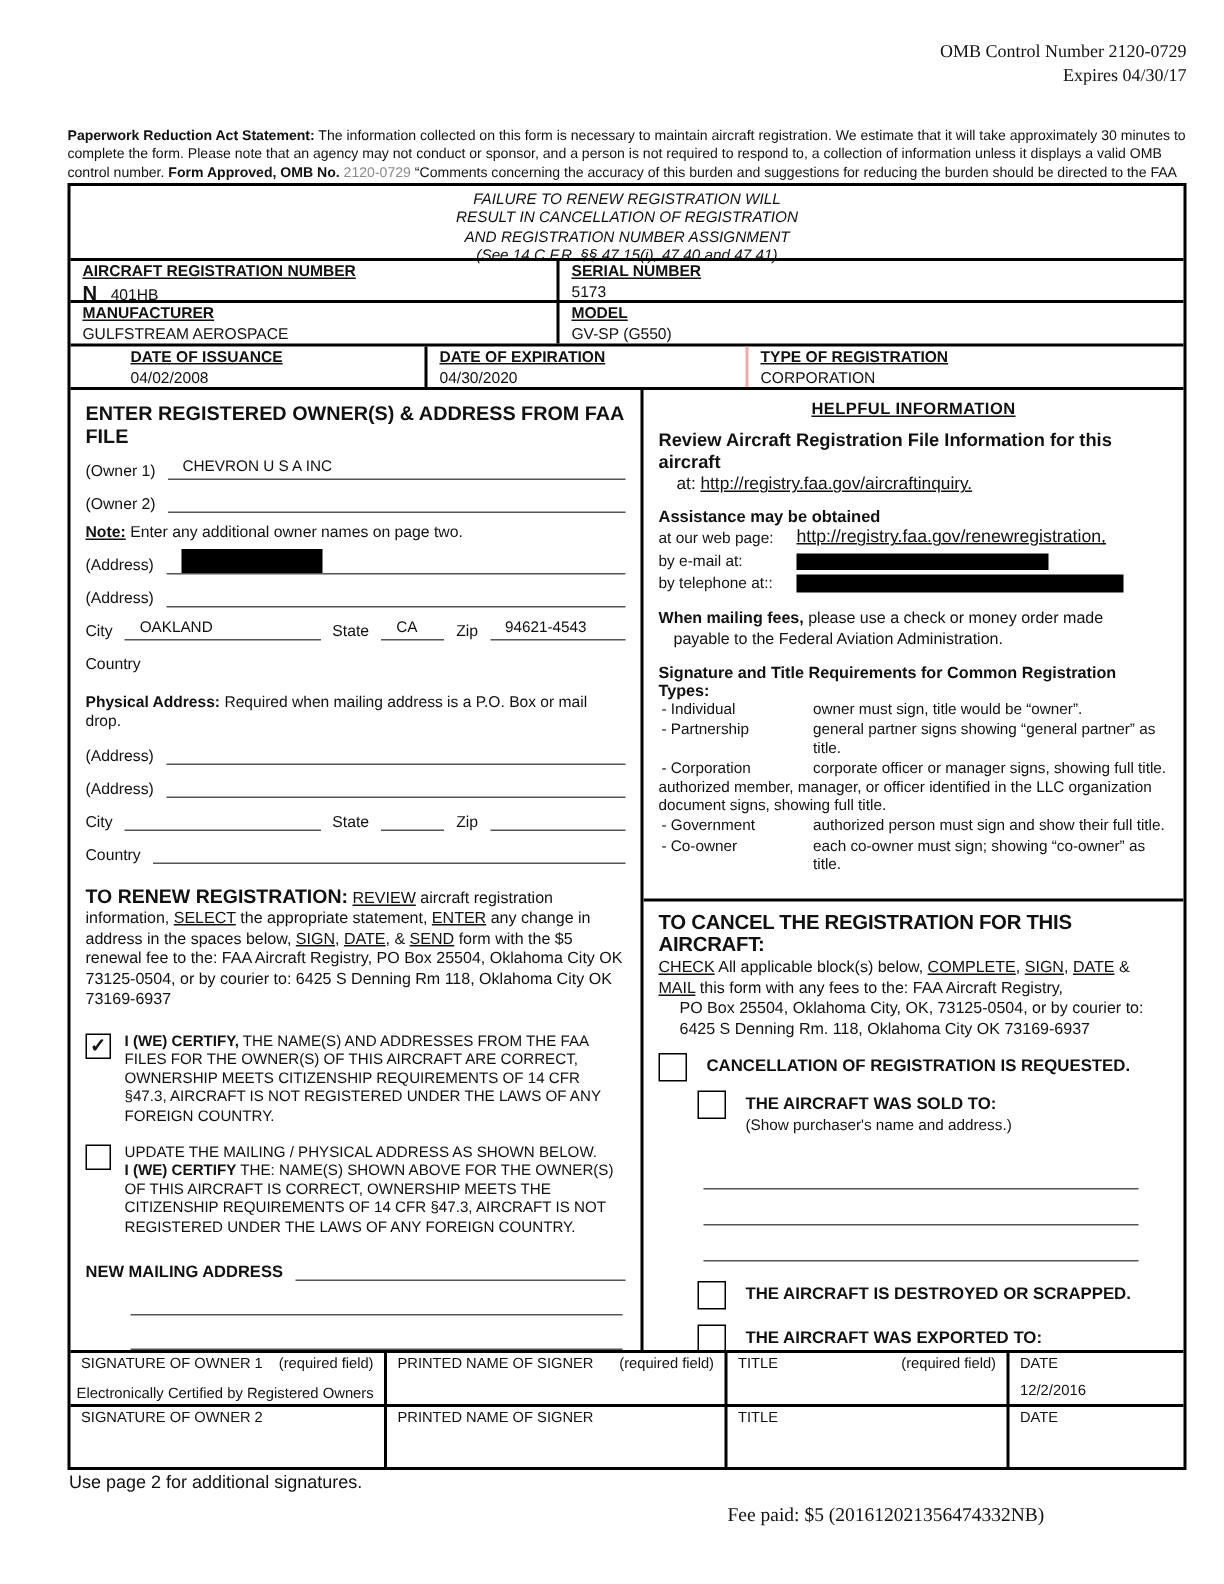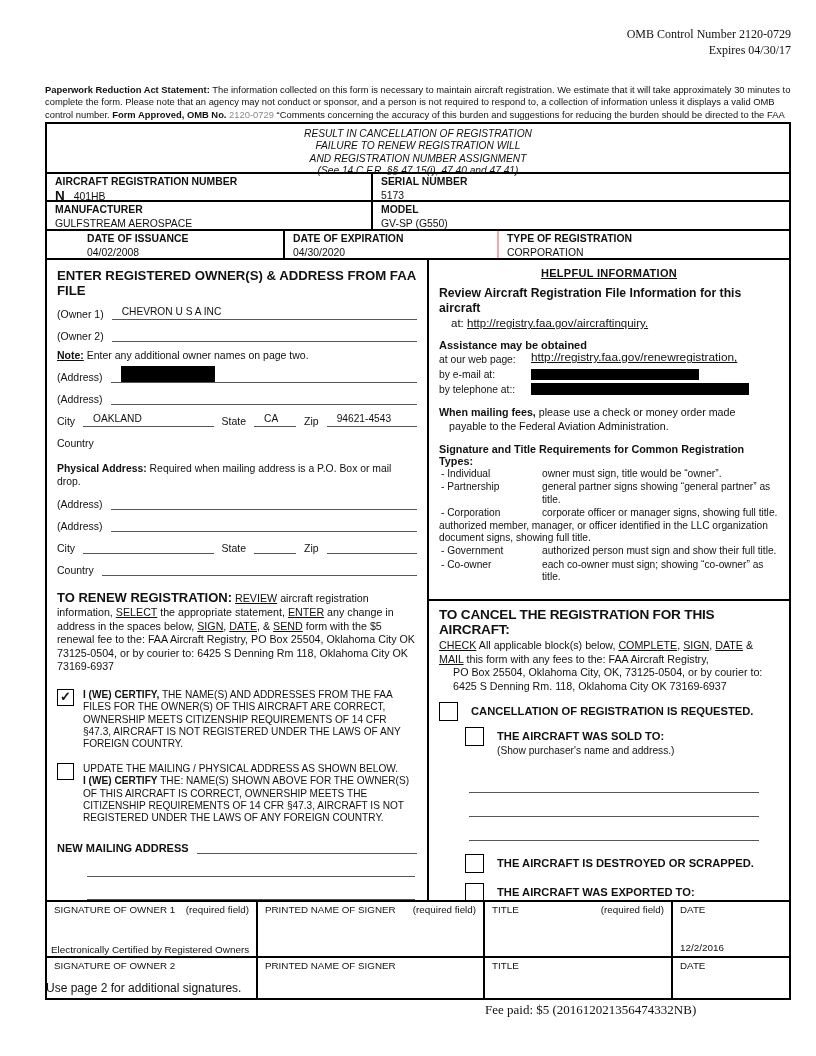--- a/index.html
+++ b/index.html
@@ -25,21 +25,21 @@
   .form-title { font-size:19.5px; font-weight:bold; letter-spacing:-0.3px; margin-top:1px; }
   .hd-right { flex:1; font-style:italic; text-align:center; font-size:10.2px; line-height:1.22; padding-top:4px; }
 
   .fr { display:flex; border-bottom:2px solid #000; }
   .fr1 { height:28px; } .fr2 { height:29px; } .fr3 { height:29px; }
   .cell { padding:2px 8px 0; overflow:hidden; }
   .cwide { width:326px; border-right:2px solid #000; }
   .cflex { flex:1; }
   .c1 { width:238px; border-right:2px solid #000;padding-left:40px; }
   .c2 { width:214px; border-right:2px solid #fca5a5; }
-  .lbl { font-size:10.4px; font-weight:bold; line-height:12px; }
+  .lbl { font-size:10.4px; font-weight:bold; line-height:12px;text-decoration:underline; }
   .val { font-size:10.4px; line-height:13px; margin-top:1px; }
   .nprefix { font-size:13.5px; font-weight:bold; margin-right:9px; }
 
   
   .main { display:flex; height:642px; border-bottom:2px solid #000; }
   .left-col { width:382px; border-right:2px solid #000; padding:6px 10px; overflow:hidden; }
   .right-col { flex:1; overflow:hidden; display:flex; flex-direction:column; }
   .helpful { height:341px; border-bottom:2px solid #000; padding:5px 10px; overflow:hidden; }
   .cancel { flex:1; padding:6px 10px; overflow:hidden; }
 
@@ -93,21 +93,21 @@
   .cancel-addr { font-size:10.7px; line-height:1.27; padding-left:14px; }
   .cbrow { display:flex; align-items:flex-start; margin-top:9px; }
   .cb2 { width:19px; height:19px; border:1.7px solid #000; flex:none; margin-right:13px; }
   .cb-label { font-size:11.2px; font-weight:bold; padding-top:3px; line-height:1.2; }
   .nest { margin-left:26px; }
   .cb-sub { font-size:10.2px; font-weight:normal; }
   .bline2 { border-bottom:1px solid #555; height:24px; margin-left:30px; margin-right:20px; }
 
   
   .sig-row { display:flex; }
-  .sig-r1 { height:56px; border-bottom:2px solid #000; }
+  .sig-r1 { height:36px; border-bottom:2px solid #000; }
   .sig-r2 { height:40px; }
   .sg { border-right:2px solid #000; padding:2px 7px; position:relative; overflow:hidden; }
   .sg1 { width:211px; } .sg2 { width:227px; } .sg3 { width:188px; } .sg4 { flex:1; border-right:none; }
   .sg-top { display:flex; justify-content:space-between; font-size:9.8px; line-height:11px; }
   .sg-lab { font-weight:normal; }
   .sg-req { font-weight:normal; }
   .sg-val { position:absolute; left:4px; bottom:1px; font-size:9.9px; white-space:nowrap; }
   .sg-date { left:7px; bottom:3px; }
 
   
@@ -124,22 +124,22 @@
     <div>OMB Control Number 2120-0729</div>
     <div>Expires 04/30/17</div>
   </div>
 
   <div class="paperwork"><span class="b">Paperwork Reduction Act Statement:</span><span> The information collected on this form is necessary to maintain aircraft registration.  We estimate that it will take approximately 30 minutes to complete the form.  Please note that an agency may not conduct or sponsor, and a person is not required to respond to, a collection of information unless it displays a valid OMB control number.  </span><span class="b">Form Approved, OMB No.</span><span class="gray"> 2120-0729</span><span>  “Comments concerning the accuracy of this burden and suggestions for reducing the burden should be directed to the FAA at: 800 Independence Avenue SW, Washington, DC  20591.  ATTN: Information Collection Clearance Officer, AES-200.”</span></div>
 
   <div class="form-table">
 
     <div class="hd-row">
       <div class="hd-right">
+        <div>FAILURE TO RENEW REGISTRATION WILL</div>
         <div>RESULT IN CANCELLATION OF REGISTRATION</div>
-        <div>FAILURE TO RENEW REGISTRATION WILL</div>
         <div>AND REGISTRATION NUMBER ASSIGNMENT</div>
         <div>(See 14 C.F.R. §§ 47.15(i), 47.40 and 47.41)</div>
       </div>
     </div>
 
     <div class="fr fr1">
       <div class="cell cwide">
         <div class="lbl">AIRCRAFT REGISTRATION NUMBER</div>
         <div class="val"><span class="nprefix">N</span><span>401HB</span></div>
       </div>

